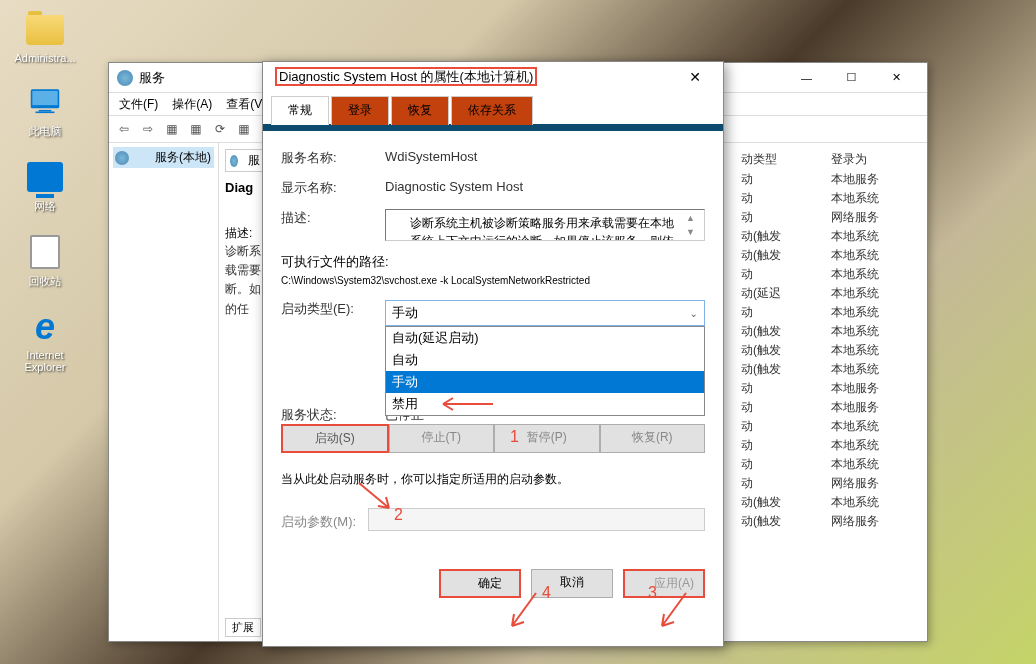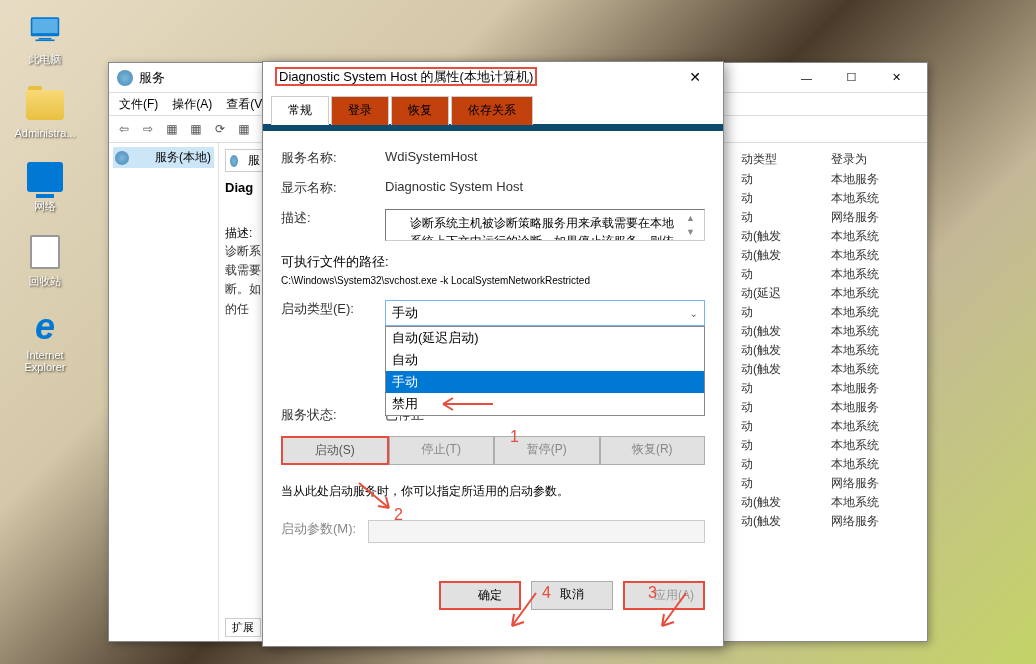--- a/index.html
+++ b/index.html
@@ -59,56 +59,56 @@
 .prop-label { width: 104px; color: #333; }
 .prop-value { flex: 1; color: #333; }
 .desc-box { flex: 1; border: 1px inset #ccc; padding: 4px 24px; height: 32px; font-size: 12px; line-height: 1.5; position: relative; overflow: hidden; }
 .desc-scroll { position: absolute; right: 2px; top: 2px; bottom: 2px; width: 16px; display: flex; flex-direction: column; justify-content: space-between; color: #888; font-size: 9px; }
 .exec-path { margin-top: 4px; font-size: 10px; }
 .startup-select { flex: 1; position: relative; }
 .select-box { border: 1px solid #7eb4ea; padding: 3px 6px; background: #fff; display: flex; justify-content: space-between; align-items: center; cursor: pointer; }
 .select-dropdown { position: absolute; top: 100%; left: 0; right: 0; border: 1px solid #888; background: #fff; z-index: 5; }
 .select-option { padding: 2px 6px; font-size: 13px; cursor: pointer; }
 .select-option.selected { background: #0078d4; color: #fff; }
-.svc-status-row { display: flex; margin-top: 80px; margin-bottom: 12px; }
+.svc-status-row { display: flex; margin-top: 80px; }
 .action-buttons { display: flex; gap: 0; margin-bottom: 18px; }
 .action-btn { flex: 1; padding: 4px 0; border: 1px solid #adadad; background: #e1e1e1; color: #888; text-align: center; font-size: 12px; cursor: pointer; }
 .action-btn.highlighted { border: 2px solid #e74c3c; color: #555; }
 .start-hint { font-size: 12px; margin-bottom: 20px; }
-.start-params { display: flex; align-items: flex-start; gap: 12px; margin-bottom: 30px; }
+.start-params { display: flex; align-items: flex-end; gap: 12px; margin-bottom: 30px; }
 .start-params input { flex: 1; border: 1px solid #ccc; padding: 3px 6px; background: #f5f5f5; }
 .dialog-buttons { display: flex; justify-content: flex-end; gap: 10px; padding: 0 18px 14px; }
 .dlg-btn { width: 82px; padding: 4px 0; border: 1px solid #adadad; background: #e1e1e1; text-align: center; font-size: 12px; cursor: pointer; }
 .dlg-btn.highlighted { border: 2px solid #e74c3c; padding-left: 20px; }
 .dlg-btn.disabled { color: #999; }
 
 
 .annot { position: absolute; z-index: 20; pointer-events: none; }
 .annot-num { color: #e74c3c; font-size: 16px; font-weight: normal; }
 </style>
 </head>
 <body>
 
 <div class="desktop-icons">
+  <div class="desktop-icon">
+    <div class="icon-img">
+        <div class="folder-icon"></div>
+      </div>
+    <div class="label">Administra...</div>
+  </div>
   <div class="desktop-icon">
     <div class="icon-img pc-icon">
       <svg viewBox="0 0 24 24" fill="#0078d4">
           <rect x="3" y="4" width="18" height="12" rx="1" fill="#0078d4"></rect>
           <rect x="4" y="5" width="16" height="9" fill="#5bb0e8"></rect>
           <rect x="8" y="17" width="8" height="1" fill="#0078d4"></rect>
           <rect x="6" y="18" width="12" height="1" fill="#0078d4"></rect>
         </svg>
     </div>
     <div class="label">此电脑</div>
-  </div>
-  <div class="desktop-icon">
-    <div class="icon-img">
-        <div class="folder-icon"></div>
-      </div>
-    <div class="label">Administra...</div>
   </div>
   <div class="desktop-icon">
     <div class="icon-img">
         <div class="net-icon"></div>
       </div>
     <div class="label">网络</div>
   </div>
   <div class="desktop-icon">
     <div class="icon-img">
         <div class="bin-icon"></div>

